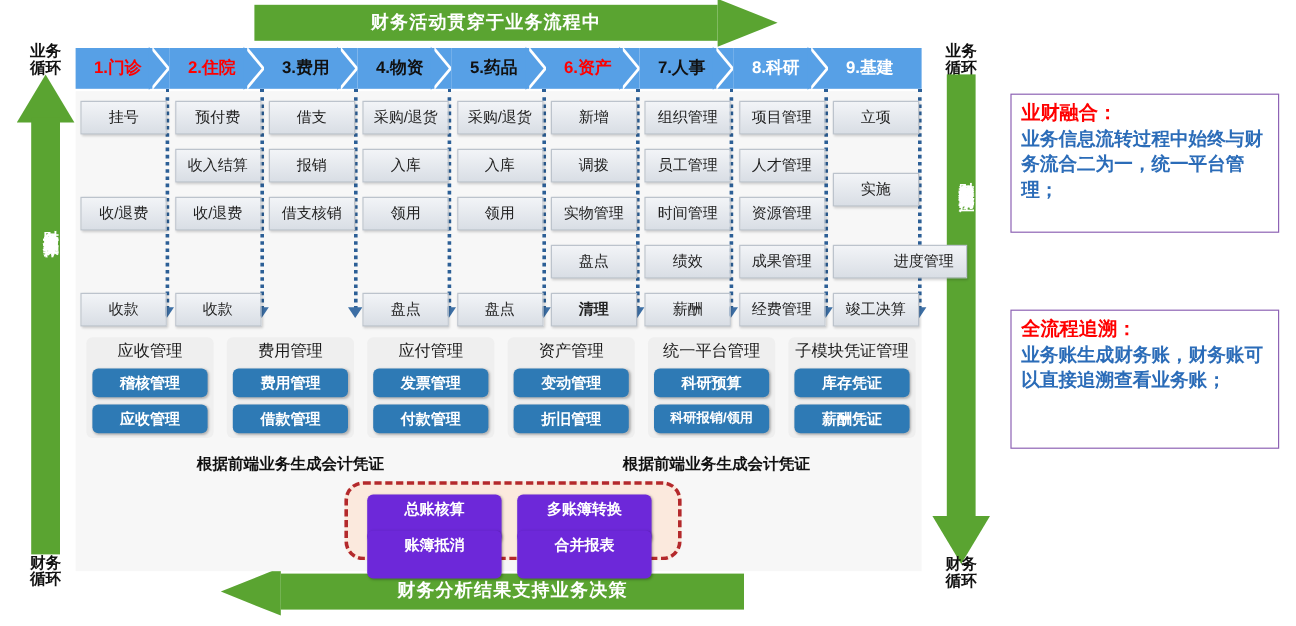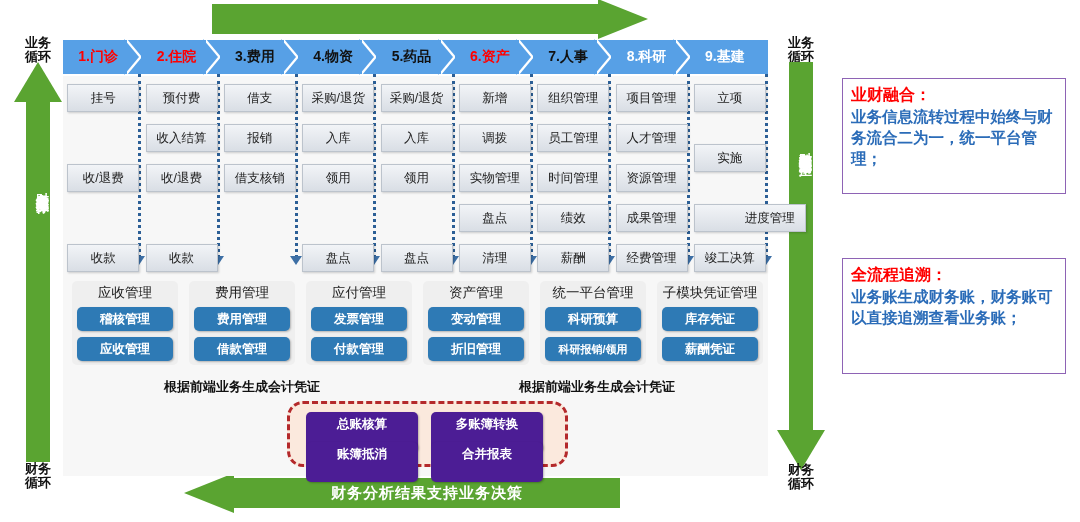--- a/index.html
+++ b/index.html
@@ -84,38 +84,39 @@
           background:#2e7ab5;color:#fff;font-size:12.5px;font-weight:bold;
           box-shadow:1px 1px 2px rgba(0,0,0,0.25);}
 
   .genlbl{position:absolute;top:378px;height:18px;line-height:18px;text-align:center;
           font-size:13px;font-weight:bold;color:#111;}
 
   
   #ledger-box{left:287px;top:401px;width:281px;height:66px;background:#fbe9dd;
       border:3px dashed #b4292b;border-radius:16px;}
   .ledbtn{position:absolute;height:40px;line-height:24px;text-align:center;border-radius:5px;
-      background:#4c1d95;color:#fff;font-size:12.5px;font-weight:bold;
+      background:#6d28d9;color:#fff;font-size:12.5px;font-weight:bold;
       box-shadow:1px 1px 2px rgba(0,0,0,0.25);}
 
   
   .note{position:absolute;border:1px solid #8e63b5;background:#fff;padding:5px 8px 6px 8px;}
   #note-1{left:842px;top:78px;width:224px;height:116px;}
   #note-2{left:842px;top:258px;width:224px;height:116px;}
   .note-title{color:#ff0000;font-weight:bold;font-size:16px;line-height:22px;}
   .note-body{color:#2b6cb8;font-weight:bold;font-size:15.5px;line-height:21px;}
 </style>
 </head>
 <body>
 
 <div class="stage">
 
   <div class="abs" id="top-arrow">
     <div class="bar"></div>
     <div class="head"></div>
+    <div class="txt">财务活动贯穿于业务流程中</div>
   </div>
 
   <div class="abs" id="bottom-arrow">
     <div class="bar"></div>
     <div class="head"></div>
     <div class="txt">财务分析结果支持业务决策</div>
   </div>
 
   <div class="abs cyc-lbl" id="left-cycle-top">业务<br>循环</div>
   <div class="abs" id="left-arrow">
@@ -209,21 +210,21 @@
       <div class="step" style="left: 302.167px; top: 164px; width: 70px;">领用</div>
       <div class="step" style="left: 302.167px; top: 244px; width: 70px;">盘点</div>
       <div class="step" style="left: 380.5px; top: 84px; width: 70px;">采购/退货</div>
       <div class="step" style="left: 380.5px; top: 124px; width: 70px;">入库</div>
       <div class="step" style="left: 380.5px; top: 164px; width: 70px;">领用</div>
       <div class="step" style="left: 380.5px; top: 244px; width: 70px;">盘点</div>
       <div class="step" style="left: 458.833px; top: 84px; width: 70px;">新增</div>
       <div class="step" style="left: 458.833px; top: 124px; width: 70px;">调拨</div>
       <div class="step" style="left: 458.833px; top: 164px; width: 70px;">实物管理</div>
       <div class="step" style="left: 458.833px; top: 204px; width: 70px;">盘点</div>
-      <div class="step" style="left: 458.833px; top: 244px; width: 70px;">清理</div>
+      <div class="step" style="left: 458.833px; top: 244px; width: 70px; font-weight: bold;">清理</div>
       <div class="step" style="left: 537.167px; top: 84px; width: 70px;">组织管理</div>
       <div class="step" style="left: 537.167px; top: 124px; width: 70px;">员工管理</div>
       <div class="step" style="left: 537.167px; top: 164px; width: 70px;">时间管理</div>
       <div class="step" style="left: 537.167px; top: 204px; width: 70px;">绩效</div>
       <div class="step" style="left: 537.167px; top: 244px; width: 70px;">薪酬</div>
       <div class="step" style="left: 615.5px; top: 84px; width: 70px;">项目管理</div>
       <div class="step" style="left: 615.5px; top: 124px; width: 70px;">人才管理</div>
       <div class="step" style="left: 615.5px; top: 164px; width: 70px;">资源管理</div>
       <div class="step" style="left: 615.5px; top: 204px; width: 70px;">成果管理</div>
       <div class="step" style="left: 615.5px; top: 244px; width: 70px;">经费管理</div>

